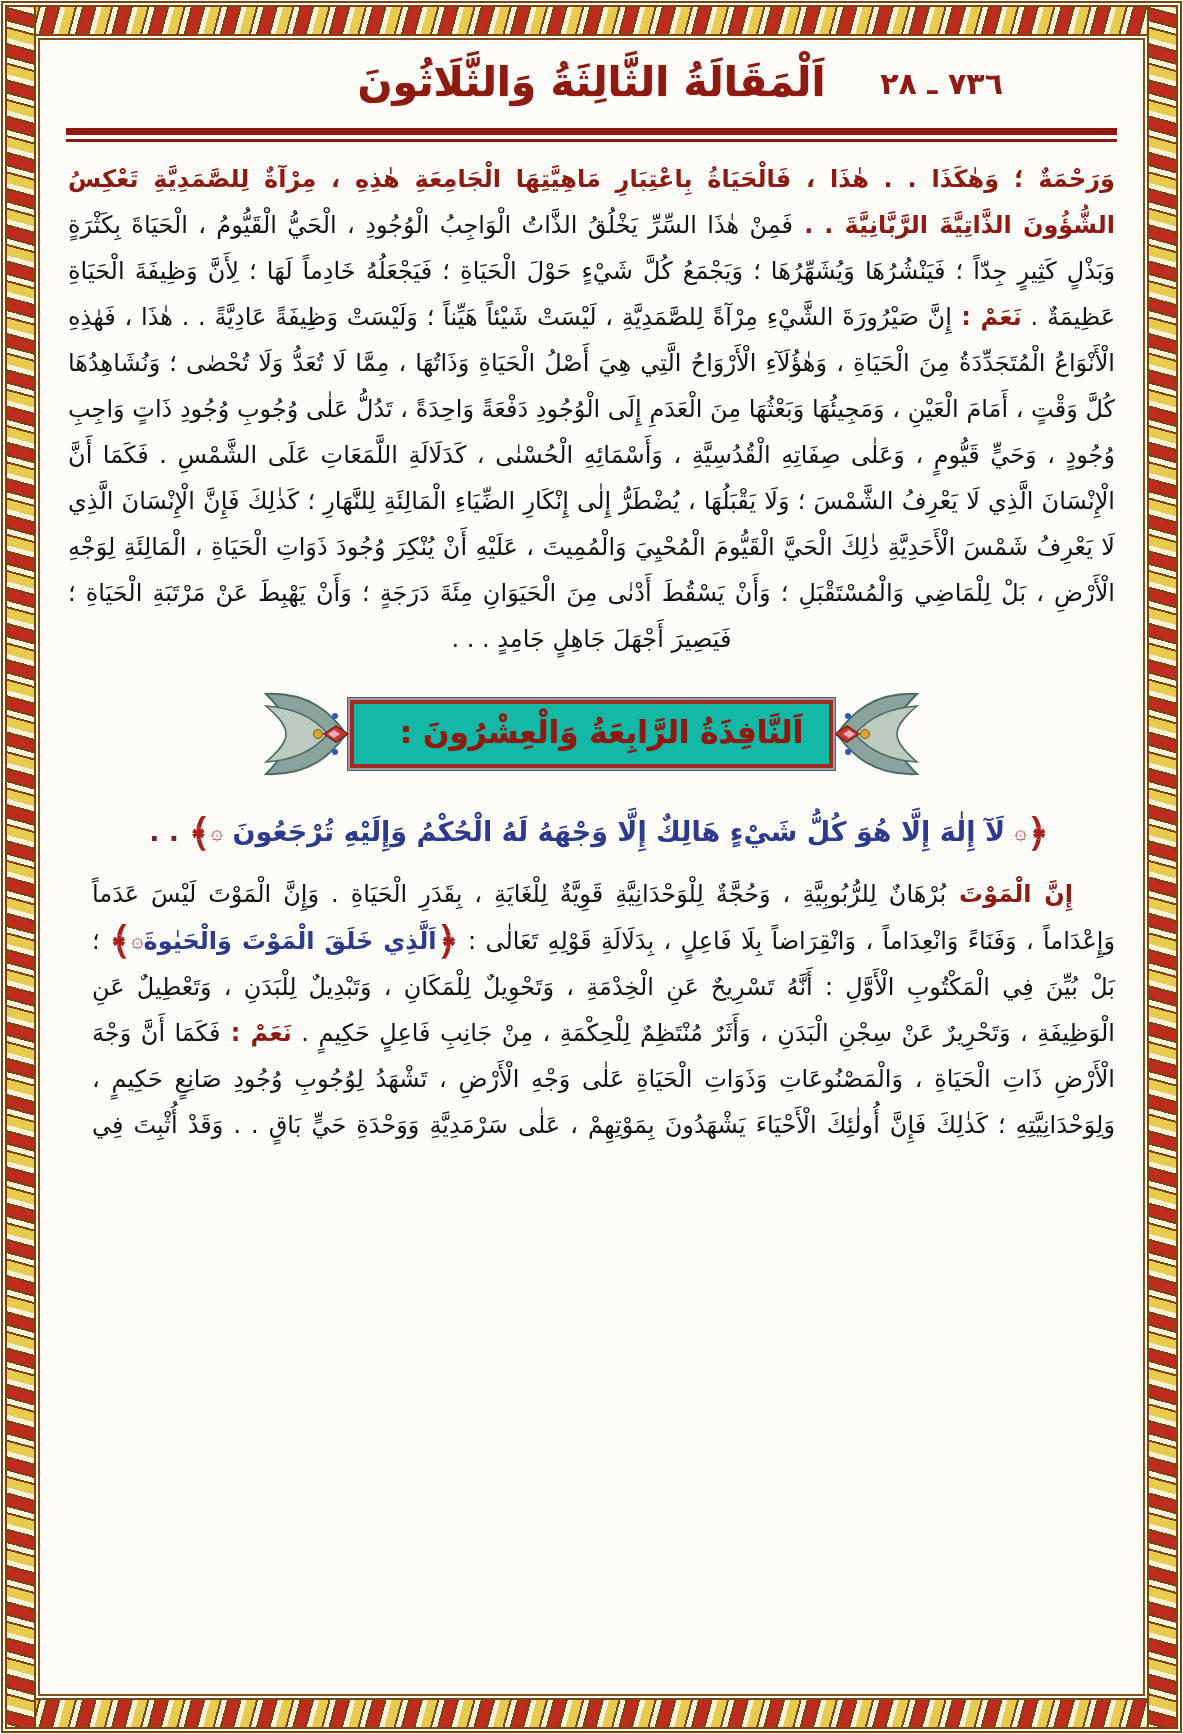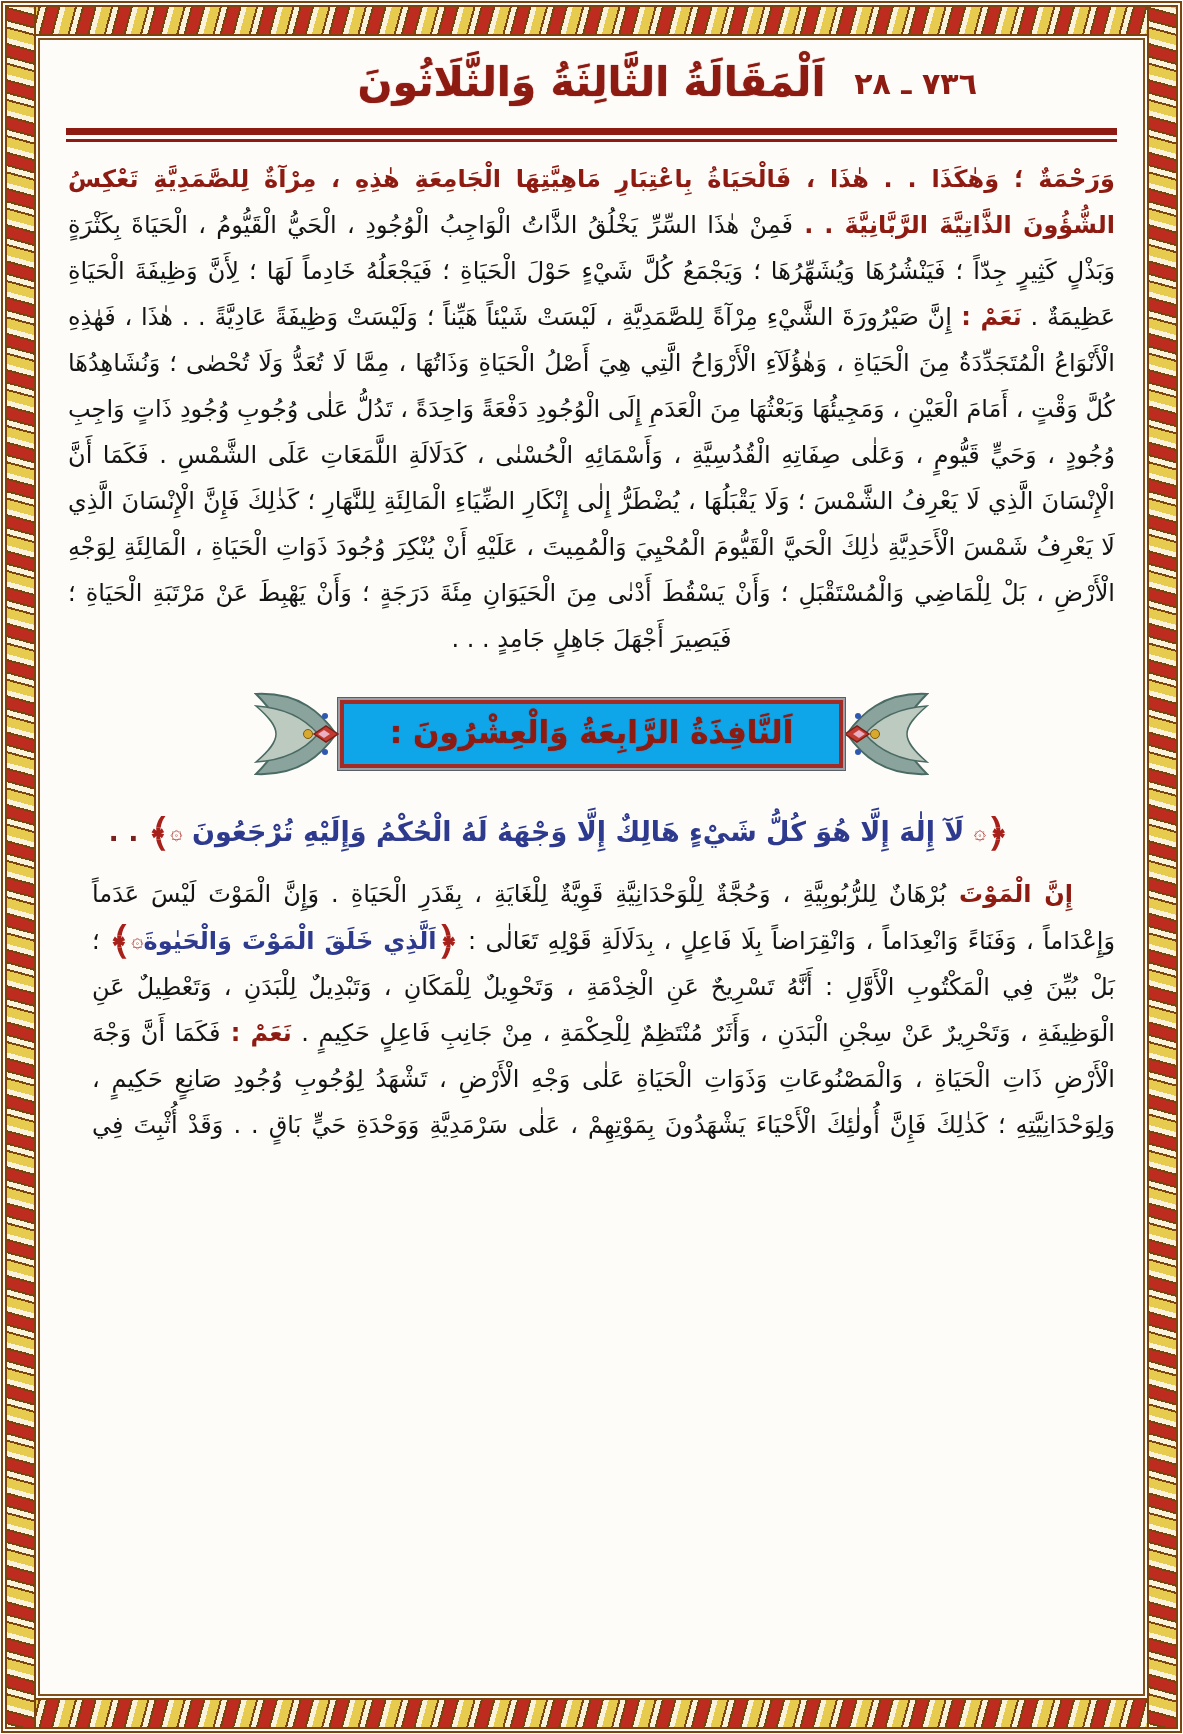--- a/index.html
+++ b/index.html
@@ -25,21 +25,21 @@
       #f8f3da 19px 24px,#e6cb4e 24px 33px,#7a440f 33px 35px);
   }
   .edge-left{left:5px;} .edge-right{right:5px;}
   .content{
     position:absolute;inset:38px;border:2px solid #82501a;background:#fdfcf9;
     padding:14px 24px 10px 24px;box-sizing:border-box;
   }
   
   .header{position:relative;height:64px;}
   .page-number{
-    position:absolute;top:12px;right:142px;
+    position:absolute;top:12px;right:116px;
     color:#8e1b12;font-weight:bold;font-size:30px;letter-spacing:1px;
   }
   .page-title{
     text-align:center;color:#8e1b12;font-weight:bold;font-size:41px;
     padding-top:4px;text-shadow:0 0 1px #8e1b12;
   }
   .double-rule{
     margin:10px 2px 0 2px;height:4px;
     border-top:7px solid #8e1b12;border-bottom:3px solid #8e1b12;
   }
@@ -55,30 +55,30 @@
   .blue{color:#2e3a8e;font-weight:bold;}
   
   .window-row{
     display:flex;align-items:center;justify-content:center;
     margin:20px auto 8px auto;height:104px;
   }
   .ornament{flex:0 0 auto;}
   .ornament.right{transform:scaleX(-1);}
   .orn-left{margin-left:-8px;} .orn-right{margin-right:-8px;}
   .window-box{
-    background:#0ea5e9;
+    background:#14b8a6;
     border:4px solid #a32b25;
     box-shadow:0 0 0 2px #9aa0a8,0 0 0 3px #5a5f66;
-    padding:10px 46px 14px 46px;
+    padding:10px 26px 14px 46px;
     color:#8e1b12;font-weight:bold;font-size:31px;white-space:nowrap;
     text-shadow:0 0 1px #8e1b12;
   }
   
   .verse-line{
-    margin:14px 4px 0 4px;text-align:center;padding-right:66px;
+    margin:14px 4px 0 4px;text-align:right;padding-right:66px;
     font-size:27px;line-height:64px;
   }
   .bracket{color:#a8201a;font-size:38px;font-weight:bold;vertical-align:-5px;}
   .rosette{color:#a8201a;font-size:21px;vertical-align:2px;}
   .verse-after{color:#7b1f1f;font-weight:bold;}
 </style>
 </head>
 <body>
 
 <div class="frame-outer"></div>

